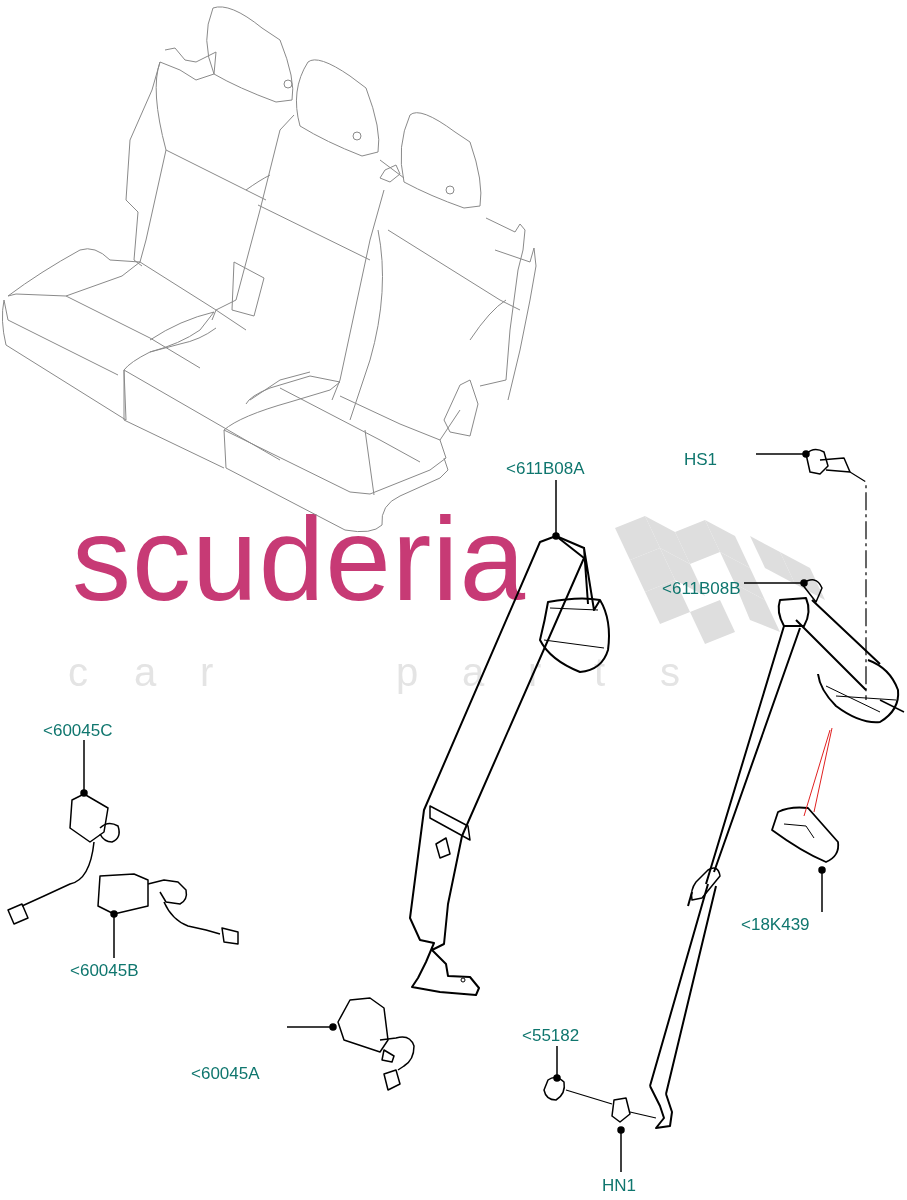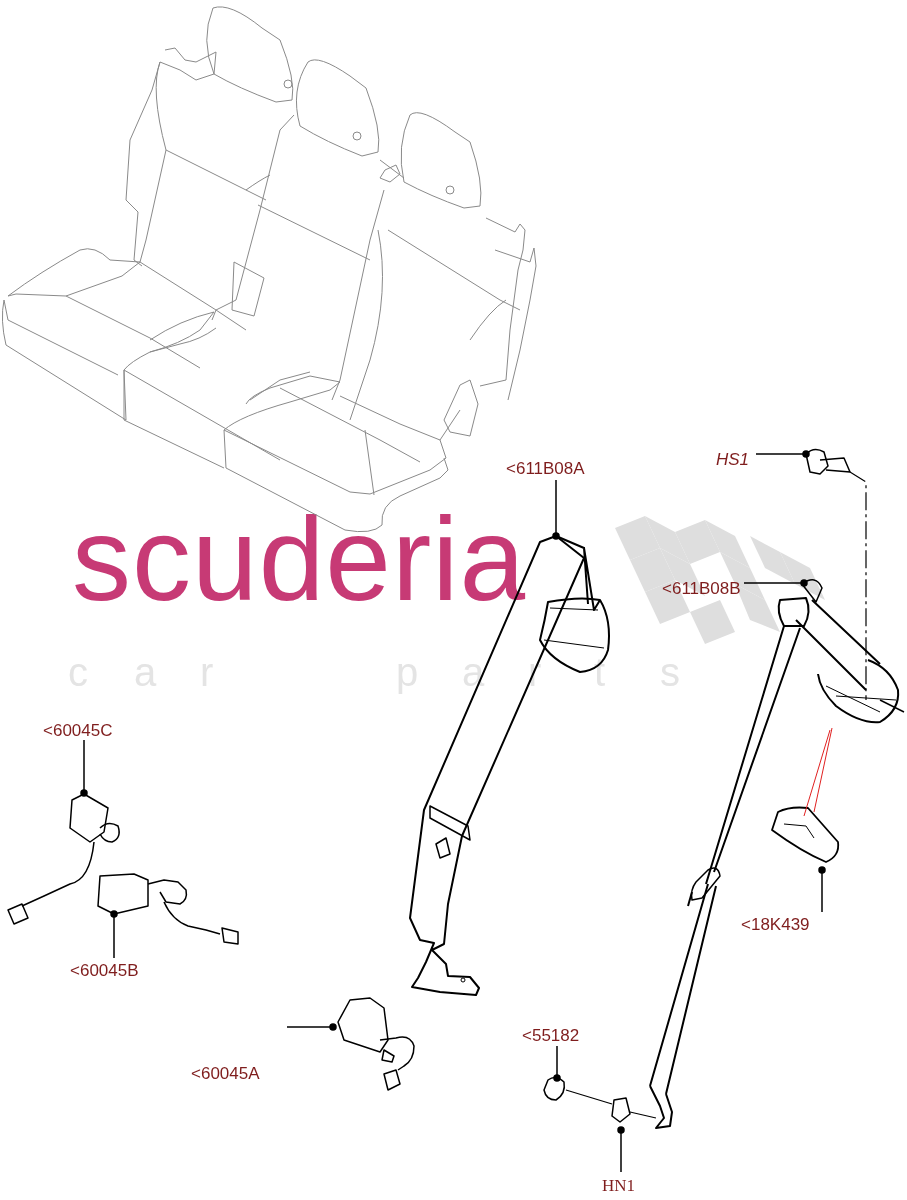--- a/index.html
+++ b/index.html
@@ -4,21 +4,21 @@
 <style>
   html, body { margin: 0; padding: 0; background: #ffffff; }
   body { width: 907px; height: 1200px; position: relative; overflow: hidden;
          font-family: "Liberation Sans", sans-serif; }
   #canvas { position: absolute; left: 0; top: 0; width: 907px; height: 1200px; }
   .wm-main { position: absolute; left: 72px; top: 500px; font-size: 118px; font-weight: normal;
              color: #be185d; letter-spacing: 1px; line-height: 1; opacity: 0.85; }
   .wm-sub { position: absolute; left: 68px; top: 652px; font-size: 40px; color: #e4e4e4;
             letter-spacing: 0; line-height: 1; word-spacing: 0; }
   .wm-sub span { display: inline-block; width: 66px; }
-  .callout { position: absolute; color: #7f1d1d; font-size: 17px; line-height: 1;
+  .callout { position: absolute; color: #0f766e; font-size: 17px; line-height: 1;
              white-space: nowrap; cursor: pointer; }
   svg { position: absolute; left: 0; top: 0; }
 </style>
 </head>
 <body>
 
 <div id="canvas">
 
   <div class="wm-main">scuderia</div>
   <div class="wm-sub">
@@ -170,21 +170,21 @@
       <line x1="822" y1="870" x2="822" y2="912"></line>
         <circle cx="822" cy="870" r="3"></circle>
       <line x1="557" y1="1046" x2="557" y2="1078"></line>
         <circle cx="557" cy="1078" r="3"></circle>
       <line x1="621" y1="1130" x2="621" y2="1172"></line>
         <circle cx="621" cy="1130" r="3"></circle>
     </g>
   </svg>
 
   <div class="callout" style="left:506px; top:460px;">&lt;611B08A</div>
-  <div class="callout" style="left:716px; top:451px;font-style:italic;">HS1</div>
+  <div class="callout" style="left:684px; top:451px;">HS1</div>
   <div class="callout" style="left:650px; top:580px;margin-left:12px;">&lt;611B08B</div>
   <div class="callout" style="left:43px; top:722px;text-align:right;">&lt;60045C</div>
   <div class="callout" style="left:70px; top:962px;">&lt;60045B</div>
   <div class="callout" style="left:191px; top:1025px;margin-top:40px;">&lt;60045A</div>
   <div class="callout" style="left:741px; top:916px;">&lt;18K439</div>
   <div class="callout" style="left:522px; top:1027px;">&lt;55182</div>
-  <div class="callout" style="left:602px; top:1177px;font-family:Liberation Serif, serif;">HN1</div>
+  <div class="callout" style="left:602px; top:1177px;">HN1</div>
 </div>
 
 </body></html>

